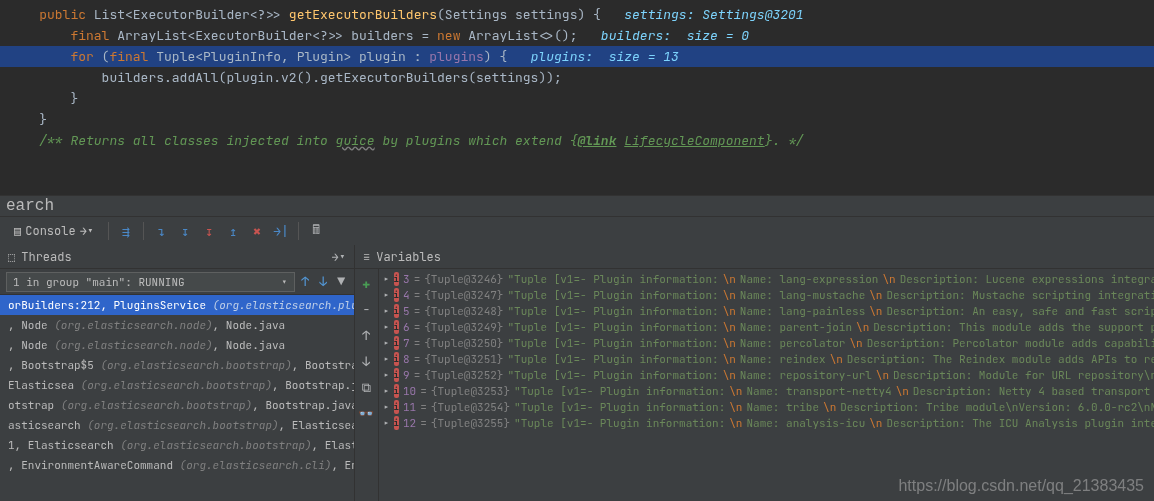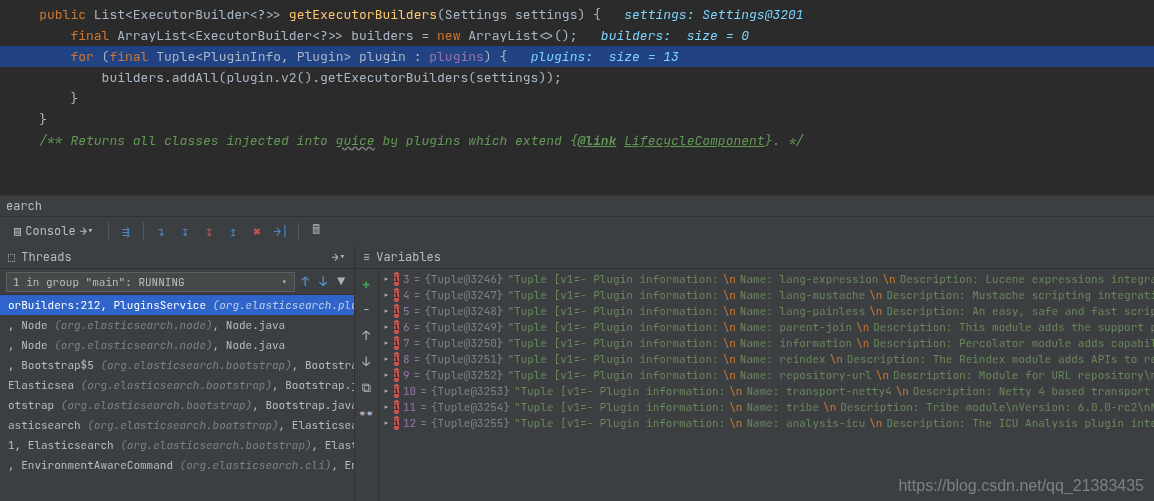--- a/index.html
+++ b/index.html
@@ -35,22 +35,23 @@
 .underline-wavy { text-decoration: underline wavy #808080; }
 
 .toolbar-strip {
   background: #3c3f41;
   border-top: 1px solid #323232;
   border-bottom: 1px solid #323232;
   height: 22px;
   display: flex;
   align-items: center;
   padding: 0 6px;
-  font-size: 12px;
+  font-size: 16px;
   color: #bbbbbb;
+  font-family: Liberation Mono, monospace;
 }
 
 .debug-toolbar {
   background: #3c3f41;
   height: 28px;
   display: flex;
   align-items: center;
   padding: 0 6px;
   gap: 2px;
 }
@@ -329,21 +330,21 @@
             <span class="var-str">Description: This module adds the support parent-child</span>
           </div>
           <div class="var-row">
             <span class="tree-arrow">▸</span>
             <span class="idx-icon">i</span>
             <span class="var-name">7</span>
             <span class="var-eq"> = </span>
             <span class="var-type">{Tuple@3250}</span> 
             <span class="var-str">"Tuple [v1=- Plugin information:</span>
             <span class="var-esc">\n</span>
-            <span class="var-str">Name: information</span>
+            <span class="var-str">Name: percolator</span>
             <span class="var-esc">\n</span>
             <span class="var-str">Description: Percolator module adds capability to index</span>
           </div>
           <div class="var-row">
             <span class="tree-arrow">▸</span>
             <span class="idx-icon">i</span>
             <span class="var-name">8</span>
             <span class="var-eq"> = </span>
             <span class="var-type">{Tuple@3251}</span> 
             <span class="var-str">"Tuple [v1=- Plugin information:</span>

